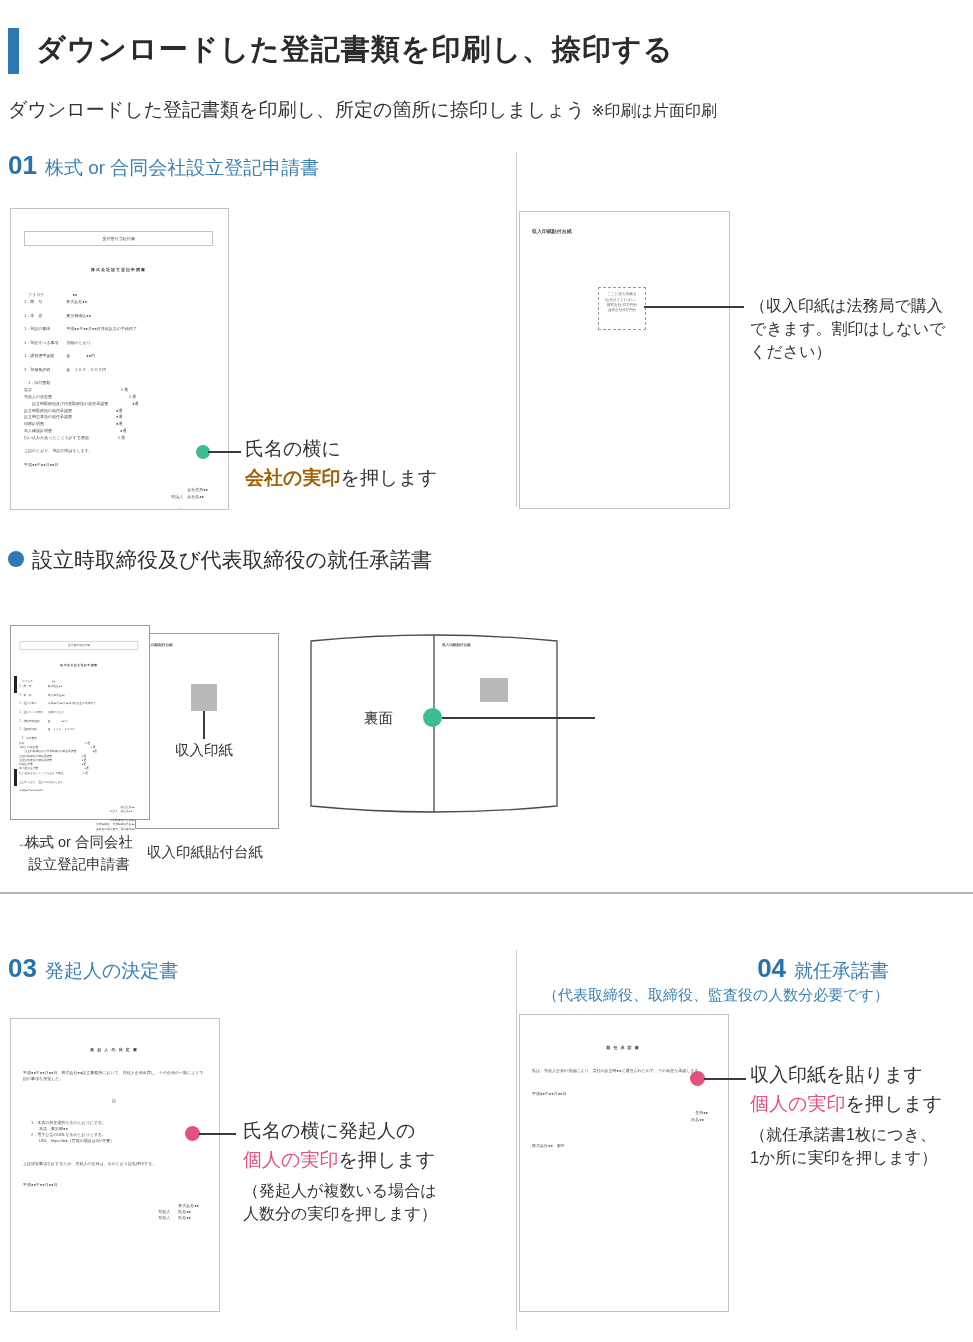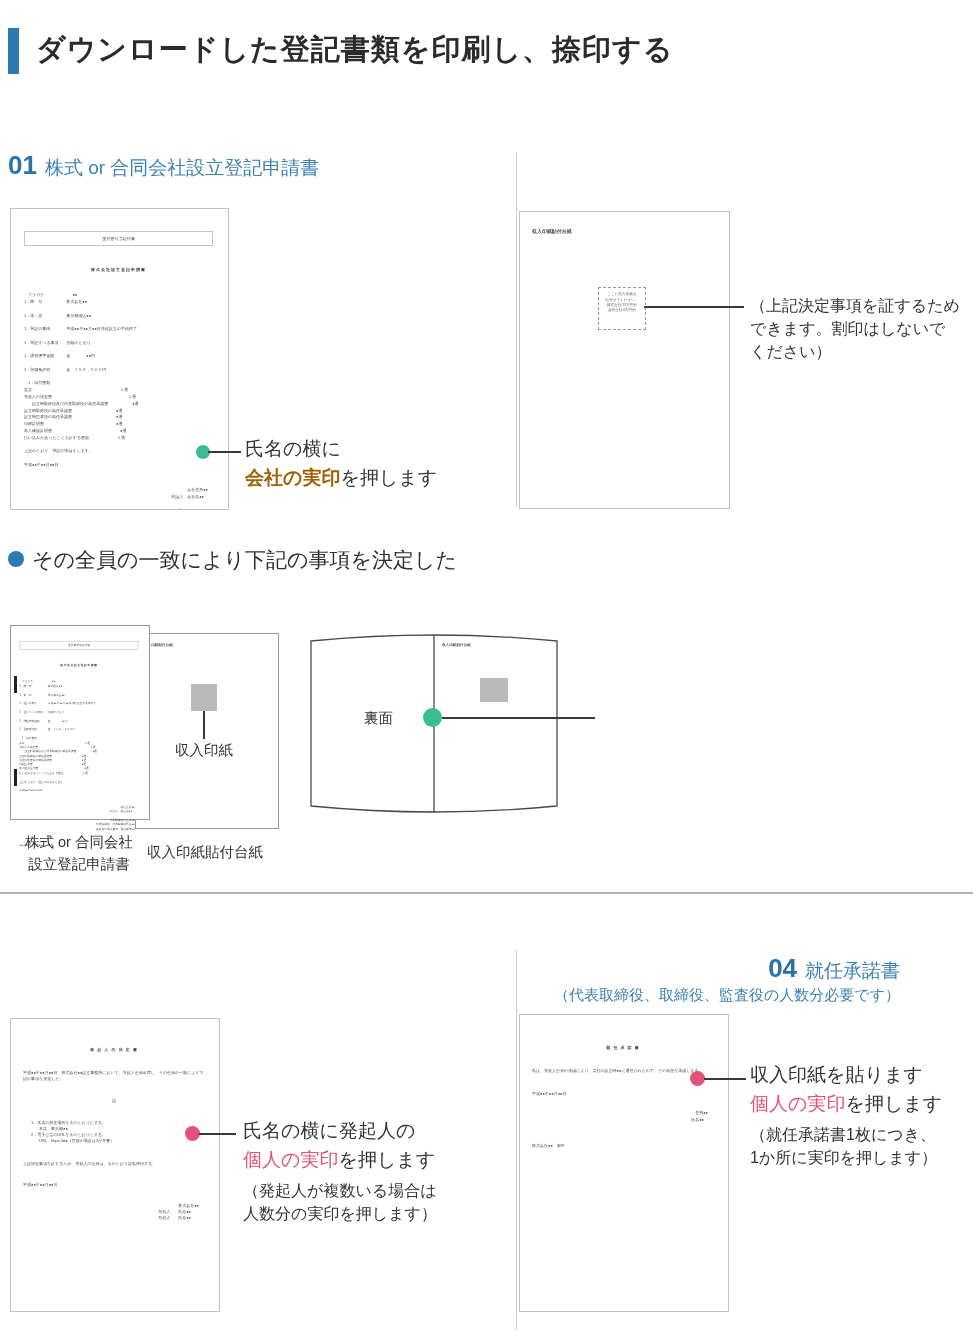--- a/index.html
+++ b/index.html
@@ -57,20 +57,23 @@
   .booklet-label{font-size:14.5px;color:#333;}
   .micro{font-size:8px;transform:scale(0.45);transform-origin:0 0;color:#555;font-weight:bold;white-space:nowrap;}
 </style>
 </head>
 <body>
 
 <div id="page">
 
   <div class="abs accent-bar"></div>
   <h1 class="abs page-title" style="margin:0;">ダウンロードした登記書類を印刷し、捺印する</h1>
+  <div class="abs lead">
+    <span>ダウンロードした登記書類を印刷し、所定の箇所に捺印しましょう</span><span class="lead-note">※印刷は片面印刷</span>
+  </div>
 
   <div class="abs vdiv" style="left:516px;top:152px;height:355px;"></div>
 
   <div class="abs" style="left:8px;top:150px;">
     <span class="sec-num">01</span><span class="sec-title">株式 or 合同会社設立登記申請書</span>
   </div>
 
   <div class="abs doc" style="left:10px;top:208px;width:217px;height:300px;">
     <div class="mini" style="width:430px;">
       <div class="receipt-box">受付番号票貼付欄</div>
@@ -96,27 +99,27 @@
           <div class="doc-line">ここに収入印紙を</div>
           <div class="doc-line">貼付けてください。</div>
           <div class="doc-line">株式会社:15万円分</div>
           <div class="doc-line">合同会社:6万円分</div>
         </div>
     </div>
   </div>
 
   <div class="abs connector" style="left:644px;top:306px;width:100px;"></div>
   <div class="abs" style="left:750px;top:290px;width:220px;">
-    <div class="ann-note">（上記決定事項を証するため
+    <div class="ann-note">（収入印紙は法務局で購入
 できます。割印はしないで
 ください）</div>
   </div>
 
   <div class="abs dot-blue" style="left:8px;top:551px;width:16px;height:16px;"></div>
-  <div class="abs mid-heading" style="left:32px;top:546px;">その全員の一致により下記の事項を決定した</div>
+  <div class="abs mid-heading" style="left:32px;top:546px;">設立時取締役及び代表取締役の就任承諾書</div>
 
   <div class="abs sheet" style="left:135px;top:633px;width:142px;height:194px;">
     <div class="micro" style="position:absolute;left:8px;top:8px;">収入印紙貼付台紙</div>
     <div class="abs gray-square" style="left:55px;top:50px;width:26px;height:27px;"></div>
     <div class="abs" style="left:67px;top:77px;width:1.5px;height:28px;background:#3a3a3a;"></div>
     <div class="abs booklet-label" style="left:39px;top:107px;">収入印紙</div>
   </div>
 
   <div class="abs sheet" style="left:10px;top:625px;width:138px;height:193px;background:#fff;">
     <div class="mini-sm" style="width:400px;">
@@ -146,20 +149,23 @@
     <div class="abs gray-square" style="left:172px;top:52px;width:28px;height:24px;"></div>
   </div>
 
   <div class="abs dot-green" style="left:423px;top:708px;width:19px;height:19px;"></div>
   <div class="abs connector" style="left:442px;top:717px;width:153px;"></div>
 
   <div class="abs hsep"></div>
 
   <div class="abs vdiv" style="left:516px;top:950px;height:380px;"></div>
 
+  <div class="abs" style="left:8px;top:953px;">
+    <span class="sec-num">03</span><span class="sec-title">発起人の決定書</span>
+  </div>
 
   <div class="abs doc" style="left:10px;top:1018px;width:208px;height:292px;">
     <div class="mini" style="width:412px;line-height:1.55;">
       <div class="doc-title-c" style="margin-top:30px;">発 起 人 の 決 定 書</div>
       <div style="padding:0 24px;">平成●●年●●月●●日、株式会社●●設立事務所において、発起人全員出席し、その全員の一致により下記の事項を決定した。</div>
       <div style="text-align:center;margin:6px 0;">記</div>
       <div style="padding:0 40px;"><div class="doc-line">1．本店の所在場所を次のとおりにする。</div><div class="doc-line">　　本店　東京都●●</div><div class="doc-line">2．電子公告のURLを次のとおりとする。</div><div class="doc-line">　　URL　https://●●（官報の場合は2が不要）</div></div>
       <div style="padding:8px 24px 0 24px;">上記決定事項を証するため、発起人の全員は、次のとおり記名押印する。</div>
       <div style="padding:6px 24px 0 24px;">平成●●年●●月●●日</div>
       <div class="right-block" style="margin-top:4px;"><div class="doc-line">株式会社●●</div><div class="doc-line">発起人　　氏名●●　　</div><div class="doc-line">発起人　　氏名●●　　</div></div>
@@ -172,21 +178,21 @@
     <div class="ann">
       <span class="pre">氏名の横に発起人の
 </span><span class="hl-pink">個人の実印</span><span class="suffix">を押します</span>
     </div>
     <div class="ann-note">（発起人が複数いる場合は
 人数分の実印を押します）</div>
   </div>
 
   <div class="abs" style="left:519px;top:953px;text-align:right;">
     <span class="sec-num">04</span><span class="sec-title">就任承諾書</span>
-    <div class="sec-sub" style="margin-left:35px;margin-top:2px;">（代表取締役、取締役、監査役の人数分必要です）</div>
+    <div class="sec-sub" style="margin-left:24px;margin-top:2px;">（代表取締役、取締役、監査役の人数分必要です）</div>
   </div>
 
   <div class="abs doc" style="left:519px;top:1014px;width:208px;height:296px;">
     <div class="mini" style="width:412px;line-height:1.55;">
       <div class="doc-title-c" style="margin-top:34px;">就 任 承 諾 書</div>
       <div style="padding:0 24px;">私は、発起人全員の決議により、貴社の設立時●●に選任されたので、その就任を承諾します。</div>
       <div style="padding:8px 24px 0 24px;">平成●●年●●月●●日</div>
       <div class="right-block" style="margin-top:2px;"><div class="doc-line">住所●●</div><div class="doc-line">氏名●●　</div></div>
       <div style="padding:16px 24px 0 24px;">株式会社●●　御中</div>
     </div>

